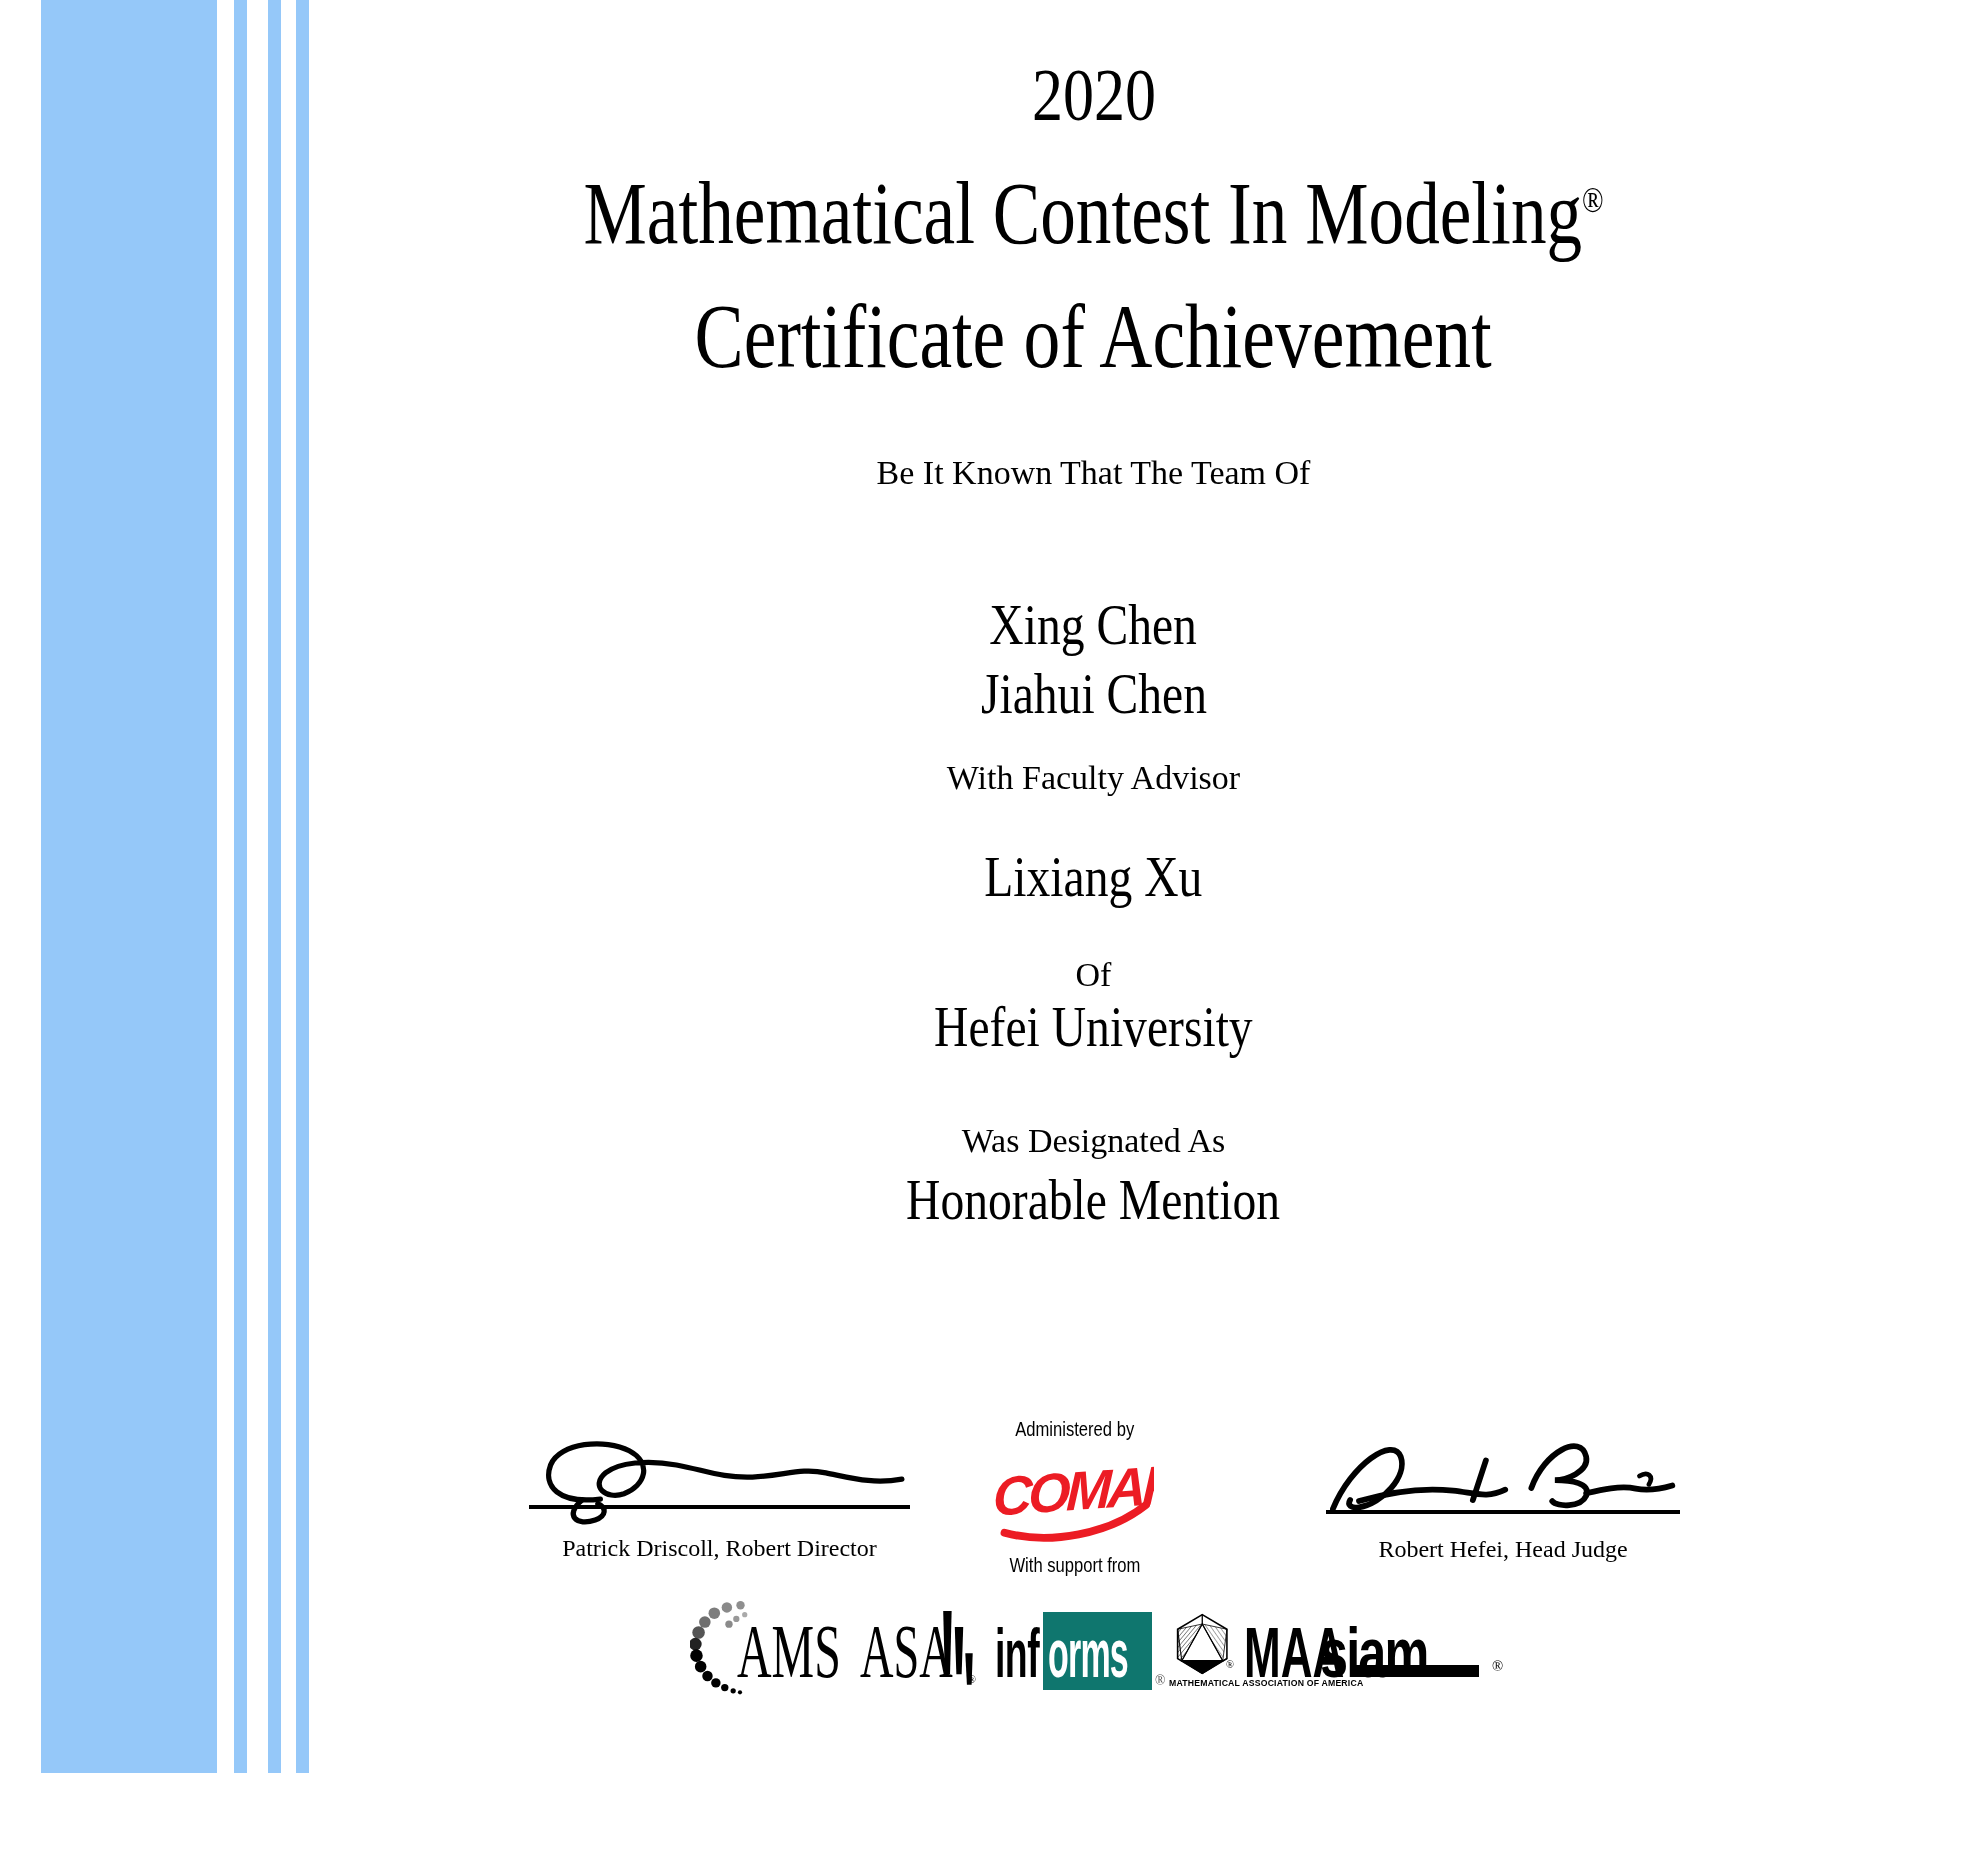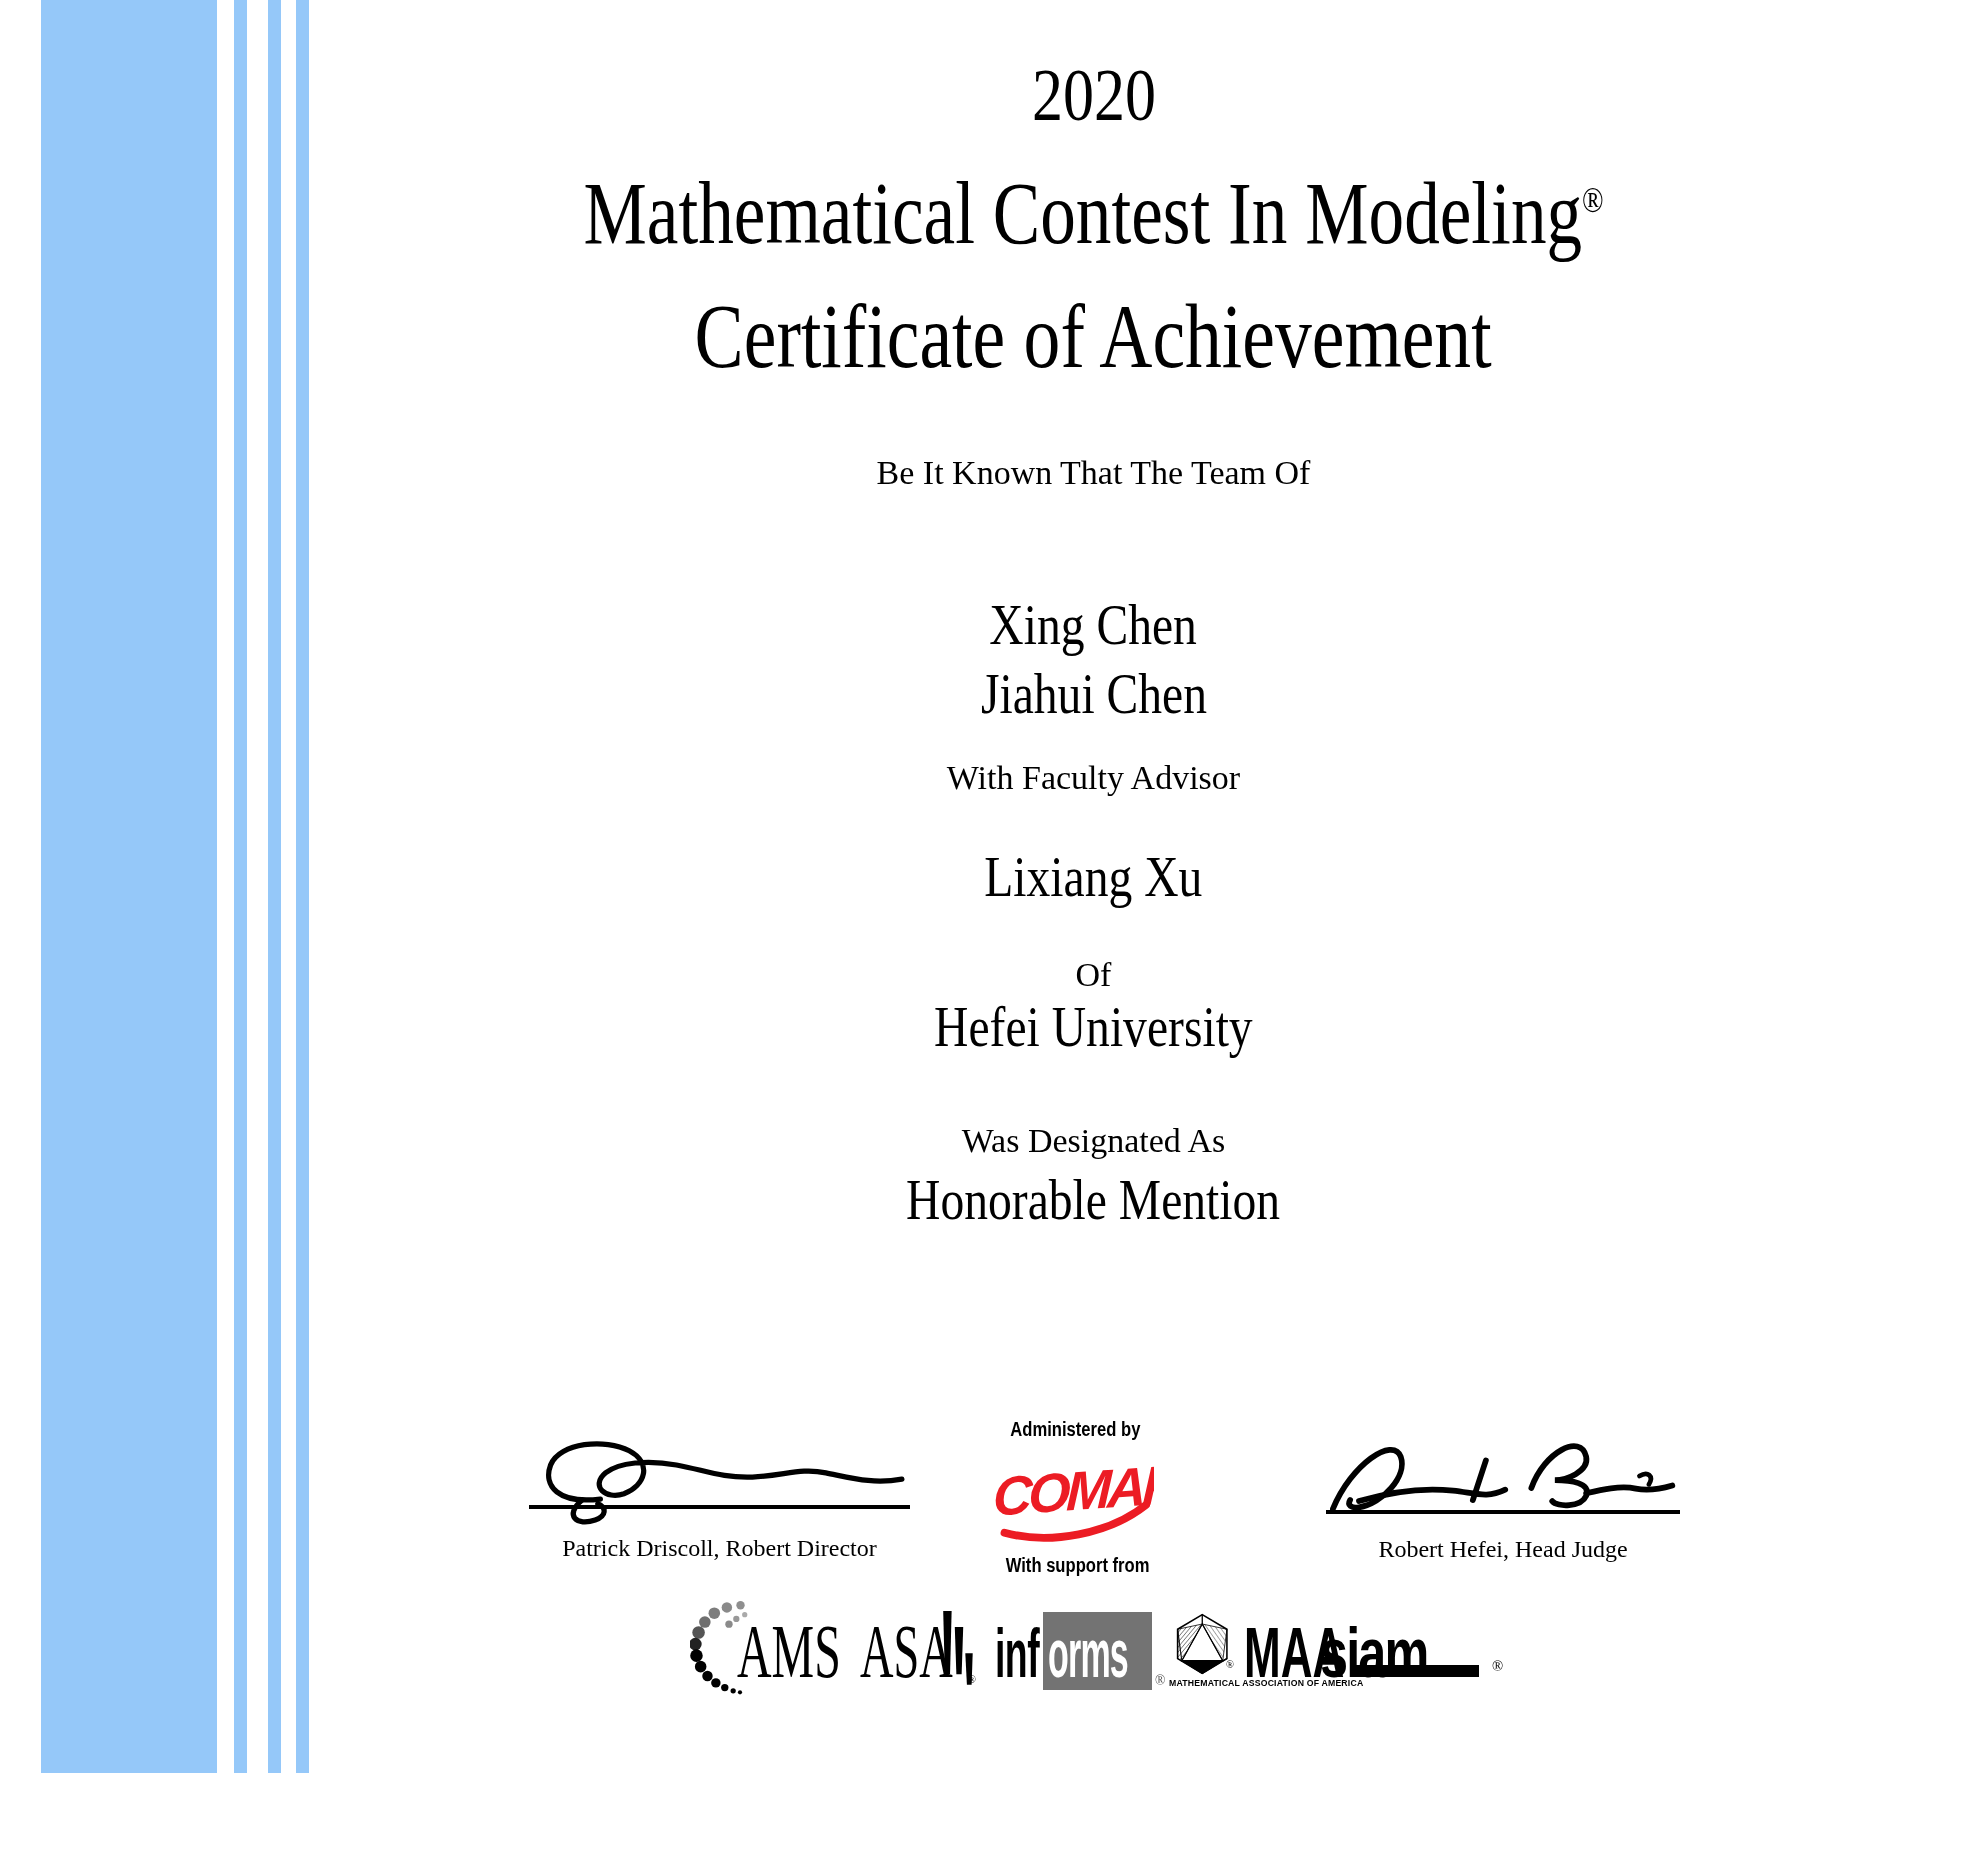--- a/index.html
+++ b/index.html
@@ -23,21 +23,21 @@
   }
   .cx80 { display:inline-block; transform:scaleX(0.80); transform-origin:50% 50%; }
   .cx85 { display:inline-block; transform:scaleX(0.85); transform-origin:50% 50%; }
   .f140 { font-size:73px; }
   .f170 { font-size:89px; }
   .f175 { font-size:92px; }
   .f107 { font-size:56px; }
   .f65  { font-size:34px;  }
   .reg-sup { font-size:40%; vertical-align:super; letter-spacing:0; }
 
-  .sansb { font-family:"Liberation Sans", sans-serif; font-weight:bold; }
+  .sansb { font-family:"Liberation Sans", sans-serif; font-weight:normal; }
 
   
   .sig-svg { position:absolute; }
   .sig-line { position:absolute; height:4.2px; background:#000; }
   .sig-label { position:absolute; text-align:center; font-size:24px; line-height:1; white-space:nowrap; }
   .center-cap { position:absolute; left:991px; width:168px; text-align:center;
                 font-size:20px; line-height:1; white-space:nowrap; }
   .center-cap > span { display:inline-block; transform:scaleX(0.83); transform-origin:50% 50%; }
 
   
@@ -45,21 +45,21 @@
   .ams-asa { font-size:76px; font-family:"Liberation Serif", serif; }
   .sx63 { display:inline-block; transform:scaleX(0.63); transform-origin:0 50%; }
   .sx61 { display:inline-block; transform:scaleX(0.61); transform-origin:0 50%; }
   .sx62 { display:inline-block; transform:scaleX(0.62); transform-origin:0 50%; }
   .sx55 { display:inline-block; transform:scaleX(0.55); transform-origin:0 50%; }
   .sx50 { display:inline-block; transform:scaleX(0.50); transform-origin:0 50%; }
   .sx71 { display:inline-block; transform:scaleX(0.71); transform-origin:0 50%; }
   .heavy { font-family:"Liberation Sans", sans-serif; font-weight:900; }
   #informs-box {
     position:absolute; left:1043px; top:1612px; width:109px; height:78px;
-    background:#737373;
+    background:#0f766e;
   }
   #informs-box .boxword { position:absolute; left:5.2px; top:7.3px; color:#fff;
     font-size:68px; line-height:1; letter-spacing:-1.6px; }
   .reg-small { position:absolute; line-height:1; }
   #maa-caption { position:absolute; left:1169px; top:1679px;
     font-size:8.7px; letter-spacing:0.2px; line-height:1; white-space:nowrap; }
   #siam-bar { position:absolute; left:1356px; top:1665px; width:123px; height:11.5px; background:#000; }
 </style>
 </head>
 <body>

